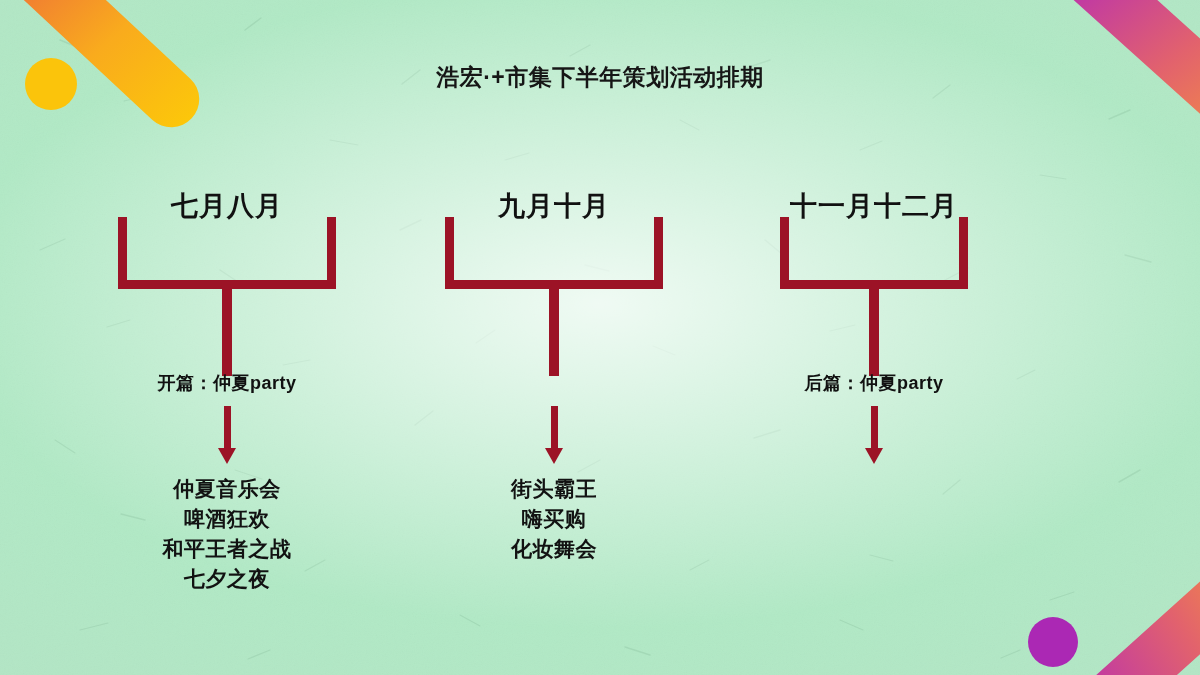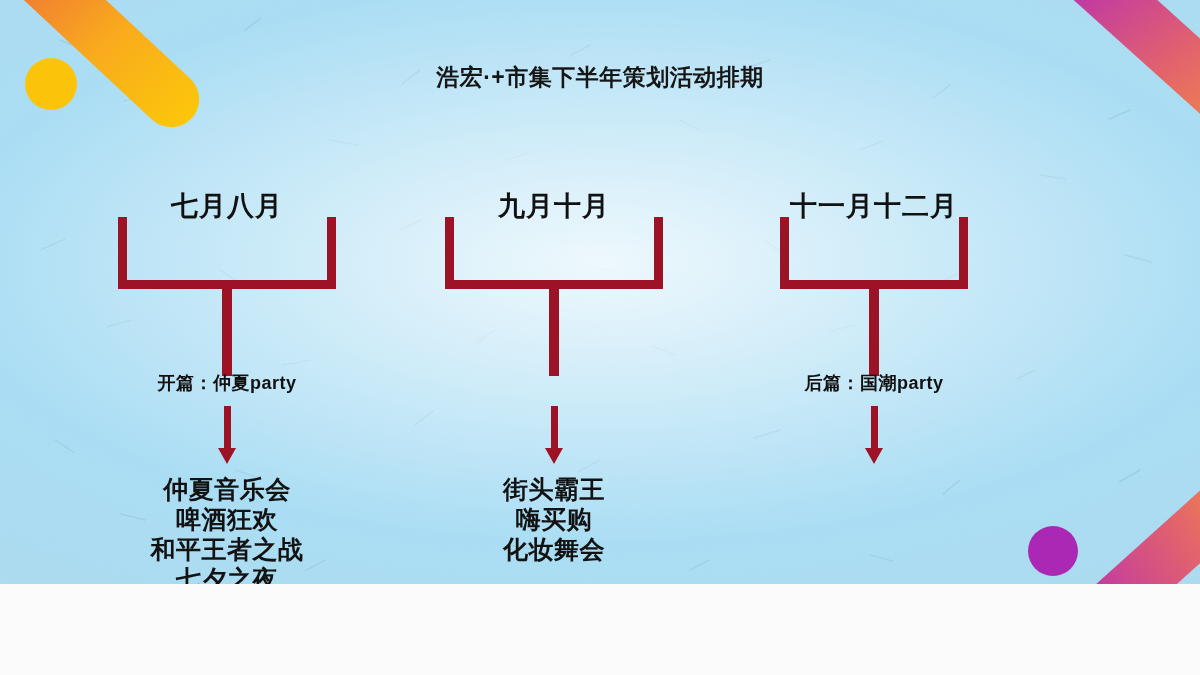--- a/index.html
+++ b/index.html
@@ -12,22 +12,22 @@
 
   body {
     position:relative;
     background:#fbfbfb;
     font-family:"Liberation Sans","DejaVu Sans",sans-serif;
   }
 
   
   #slide {
     position:absolute; inset:0;
-    width:1200px; height:584px;
-    background:#0ea5e9;
+    width:1200px; height:675px;
+    background:#22c55e;
     overflow:hidden;
   }
   #texture {
     position:absolute; inset:0;
     opacity:.55;
     pointer-events:none;
   }
   #vignette {
     position:absolute; inset:0;
     background:
@@ -149,21 +149,21 @@
     border-left:9px solid transparent;
     border-right:9px solid transparent;
     border-top:16px solid #9c1326;
   }
 
   
   .events {
     position:absolute;
     top:474px; left:0; right:0;
     text-align:center;
-    font-size:25px;
+    font-size:21px;
     font-weight:bold;
     color:#121212;
     line-height:30px;
     letter-spacing:.5px;
   }
   .events div { white-space:nowrap; }
 </style>
 </head>
 <body>
 
@@ -291,21 +291,21 @@
       <div class="months">
         <span class="month">十一月</span>
         <span class="month">十二月</span>
       </div>
       <div class="bracket" style="left:18px; right:18px;">
         <div class="br-v left"></div>
         <div class="br-v right"></div>
         <div class="br-h"></div>
         <div class="br-stem"></div>
       </div>
-      <div class="party">后篇：国潮party</div>
+      <div class="party">后篇：仲夏party</div>
       <div class="arrow">
         <div class="shaft"></div>
         <div class="head"></div>
       </div>
     </div>
 
   </div>
 </div>
 
 </body></html>

